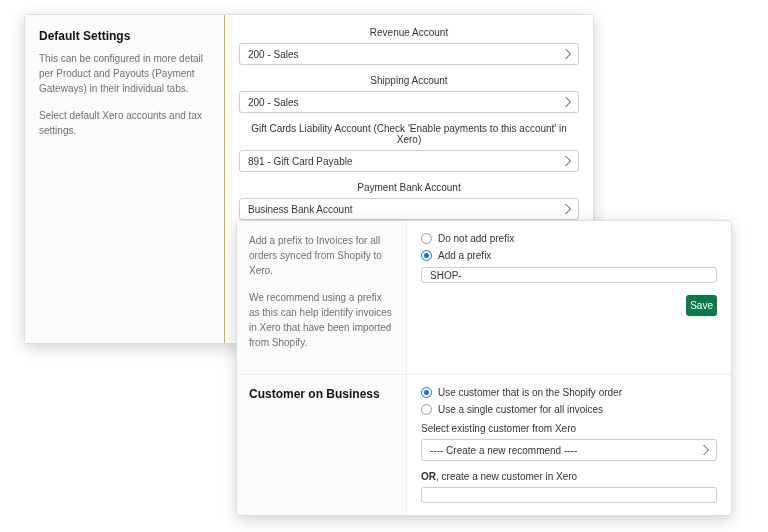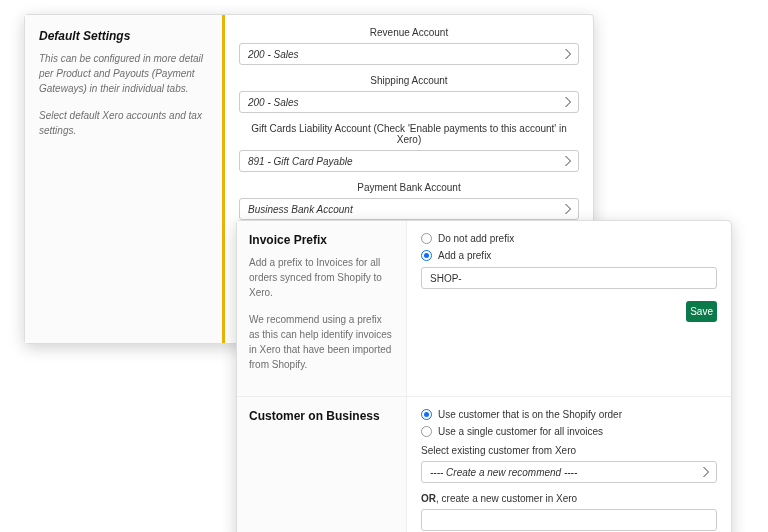--- a/index.html
+++ b/index.html
@@ -30,22 +30,21 @@
       left: 236px;
       top: 220px;
       width: 496px;
       display: flex;
       flex-direction: column;
     }
     .side {
       width: 200px;
       background: #fbfbfb;
       padding: 14px 14px;
-      border-right: 3px solid #eab308;
-      font-style: italic;
+      border-right: 1px solid #eab308;
     }
     .side-title {
       font-weight: 700;
       font-size: 12px;
       margin-bottom: 8px;
       color: #111;
     }
     .side-desc {
       color: #6f6f6f;
       font-size: 10px;
@@ -68,21 +67,20 @@
       border: 1px solid #ccc;
       border-radius: 3px;
       background: #fff;
       padding: 0 18px 0 8px;
       font-size: 10px;
       margin-bottom: 10px;
       position: relative;
       display: flex;
       align-items: center;
       cursor: pointer;
-      font-style: italic;
     }
     .select::after {
       content: "";
       position: absolute;
       right: 7px;
       top: 50%;
       transform: translateY(-50%);
       width: 6px;
       height: 10px;
       background:
@@ -131,21 +129,21 @@
     }
     .radio.checked::after {
       content: "";
       width: 5px;
       height: 5px;
       background: #0d6efd;
       border-radius: 50%;
     }
     .text-input {
       width: 100%;
-      height: 22px;
+      height: 16px;
       border: 1px solid #ccc;
       border-radius: 3px;
       padding: 0 8px;
       font-size: 10px;
       background: #fff;
       display: flex;
       align-items: center;
     }
     .btn-save {
       background: #0b7a4a;
@@ -205,21 +203,20 @@
     <div class="select select-narrow">
         <span>GS</span>
       </div>
   </div>
 </div>
 
 <div class="panel panel-front">
 
   <div class="front-row">
     <div class="fr-side">
-      <div class="side-title">Invoice Prefix</div>
       <div class="side-desc">Add a prefix to Invoices for all orders synced from Shopify to Xero.</div>
       <div class="side-desc">We recommend using a prefix as this can help identify invoices in Xero that have been imported from Shopify.</div>
     </div>
     <div class="fr-main">
       <div class="radio-row">
         <span class="radio"></span>
         <span>Do not add prefix</span>
       </div>
       <div class="radio-row">
         <span class="radio checked"></span>

